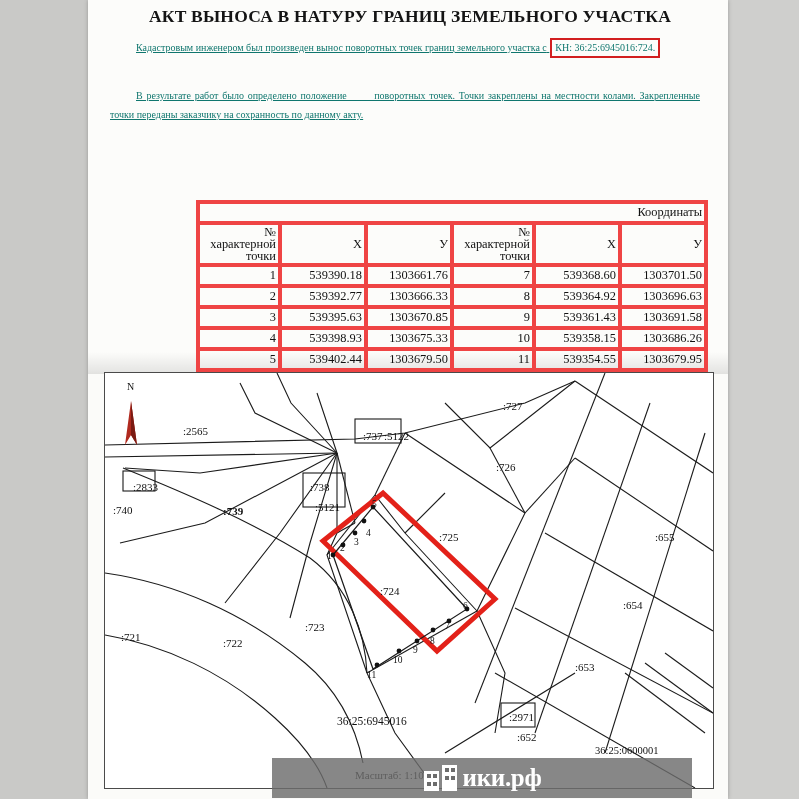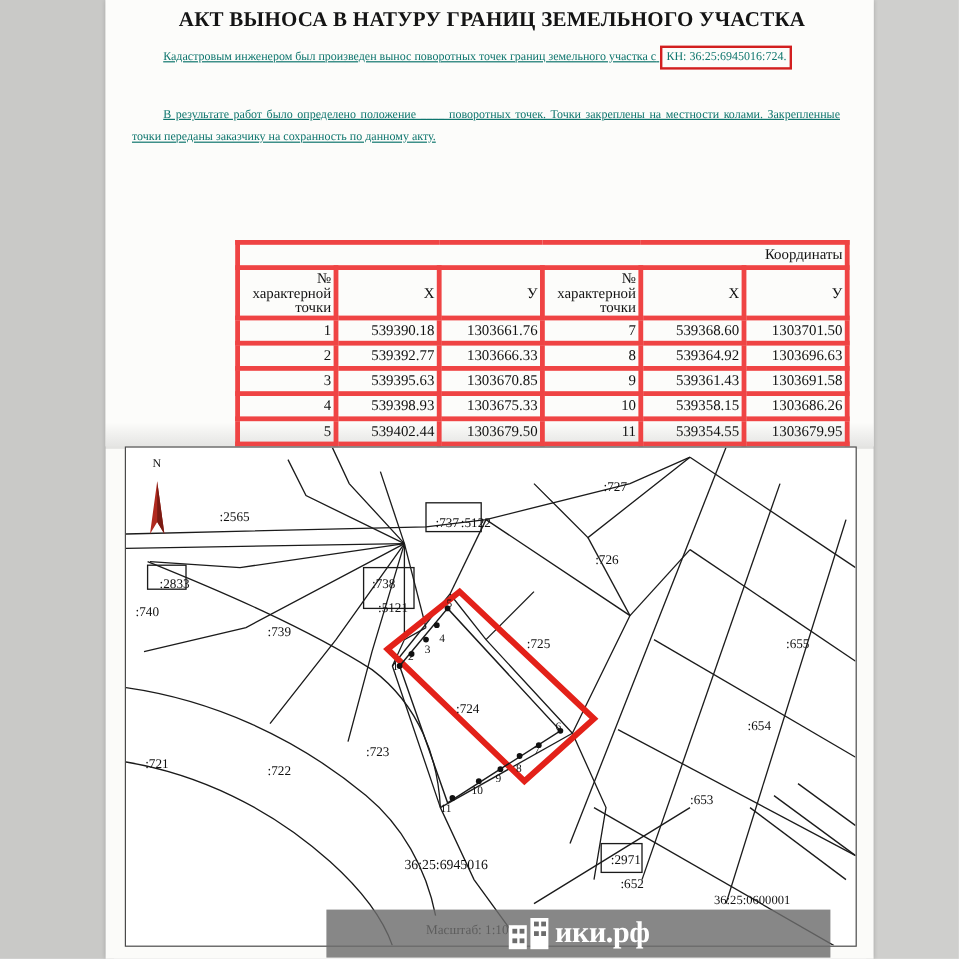--- a/index.html
+++ b/index.html
@@ -301,21 +301,21 @@
       <g>
         <polygon points="26,28 32,72 26,62 20,72" fill="#b02a1f"></polygon>
         <polygon points="26,28 32,72 26,62" fill="#7a1a12"></polygon>
       </g>
     </svg>
     <span class="maplabel" style="left:22px;top:8px;font-size:10px;">N</span>
     <div id="map-parcel-labels">
         <span class="maplabel" style="left: 78px; top: 52px;">:2565</span>
         <span class="maplabel" style="left: 28px; top: 108px;">:2833</span>
         <span class="maplabel" style="left: 8px; top: 131px;">:740</span>
-        <span class="maplabel" style="left: 118px; top: 148px;">:739</span>
+        <span class="maplabel" style="left: 118px; top: 132px; font-weight: bold;">:739</span>
         <span class="maplabel" style="left: 205px; top: 108px;">:738</span>
         <span class="maplabel" style="left: 210px; top: 128px;">:5121</span>
         <span class="maplabel" style="left: 258px; top: 57px;">:737</span>
         <span class="maplabel" style="left: 279px; top: 57px;">:5122</span>
         <span class="maplabel" style="left: 398px; top: 7px; margin-top: 20px;">:727</span>
         <span class="maplabel" style="left: 375px; top: 88px; margin-left: 16px;">:726</span>
         <span class="maplabel" style="left: 334px; top: 158px;">:725</span>
         <span class="maplabel" style="left: 275px; top: 212px; text-align: center;">:724</span>
         <span class="maplabel" style="left: 200px; top: 248px;">:723</span>
         <span class="maplabel" style="left: 118px; top: 264px;">:722</span>

